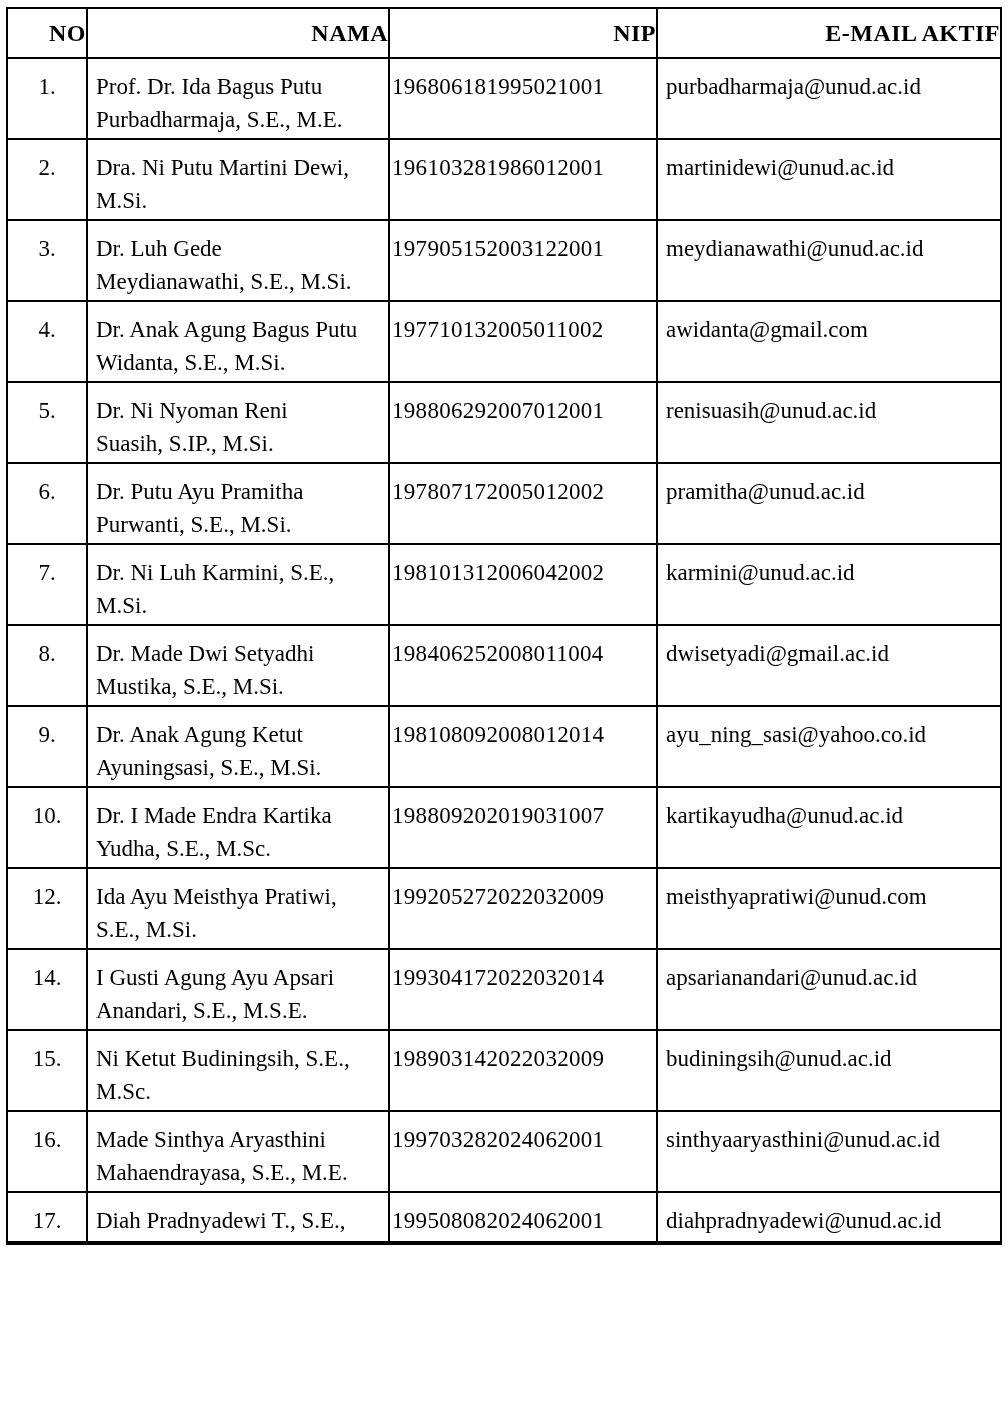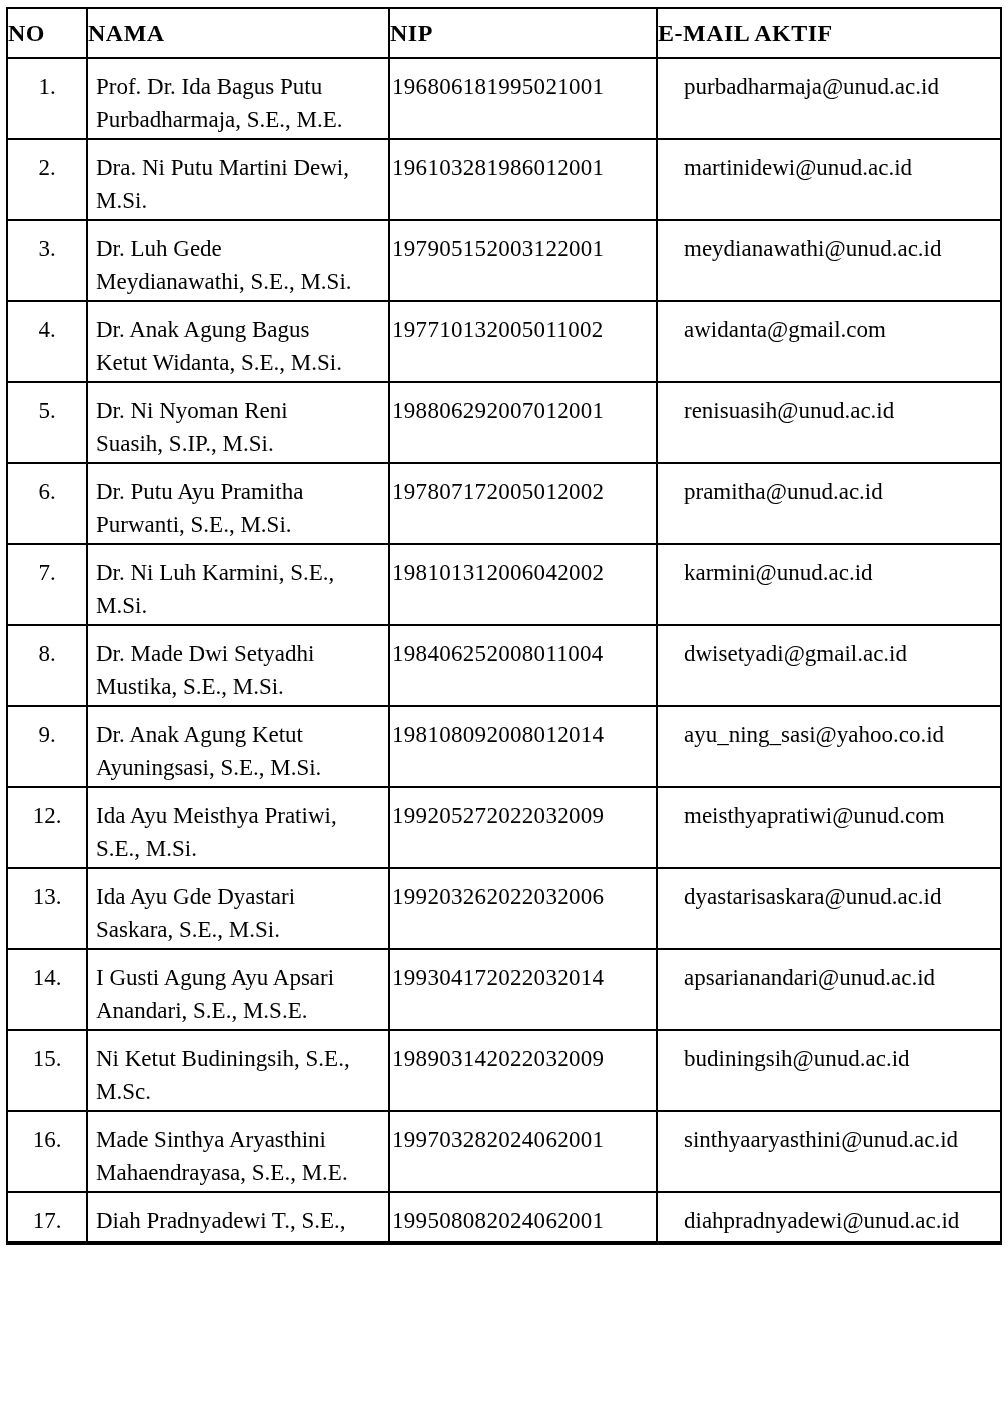--- a/index.html
+++ b/index.html
@@ -37,21 +37,21 @@
   col.c-nama  { width: 302px; }
   col.c-nip   { width: 268px; }
   col.c-email { width: 344px; }
 
   thead tr {
     height: 50px;
   }
   thead th {
     font-weight: bold;
     font-size: 24px;
-    text-align: left;
+    text-align: right;
     vertical-align: middle;
     padding: 0;
     letter-spacing: 0.5px;
   }
   tbody tr {
     height: 81px;
   }
   tbody tr:last-child {
     height: 51px;
   }
@@ -69,21 +69,21 @@
   td.cell-nama {
     padding-left: 8px;
     padding-right: 28px; 
   }
   td.cell-nip {
     padding-left: 2px;
     letter-spacing: 0.3px;
     white-space: nowrap;
   }
   td.cell-email {
-    padding-left: 26px;
+    padding-left: 8px;
     white-space: nowrap;
   }
 </style>
 </head>
 <body>
 
 <div class="page">
   <table class="roster">
     <colgroup>
       <col class="c-no">
@@ -113,21 +113,21 @@
     <td class="cell-email">martinidewi@unud.ac.id</td>
   </tr>
         <tr>
     <td class="cell-no">3.</td>
     <td class="cell-nama">Dr. Luh Gede Meydianawathi, S.E., M.Si.</td>
     <td class="cell-nip">197905152003122001</td>
     <td class="cell-email">meydianawathi@unud.ac.id</td>
   </tr>
         <tr>
     <td class="cell-no">4.</td>
-    <td class="cell-nama">Dr. Anak Agung Bagus Ketut Widanta, S.E., M.Si.</td>
+    <td class="cell-nama">Dr. Anak Agung Bagus Putu Widanta, S.E., M.Si.</td>
     <td class="cell-nip">197710132005011002</td>
     <td class="cell-email">awidanta@gmail.com</td>
   </tr>
         <tr>
     <td class="cell-no">5.</td>
     <td class="cell-nama">Dr. Ni Nyoman Reni Suasih, S.IP., M.Si.</td>
     <td class="cell-nip">198806292007012001</td>
     <td class="cell-email">renisuasih@unud.ac.id</td>
   </tr>
         <tr>
@@ -148,30 +148,30 @@
     <td class="cell-nip">198406252008011004</td>
     <td class="cell-email">dwisetyadi@gmail.ac.id</td>
   </tr>
         <tr>
     <td class="cell-no">9.</td>
     <td class="cell-nama">Dr. Anak Agung Ketut Ayuningsasi, S.E., M.Si.</td>
     <td class="cell-nip">198108092008012014</td>
     <td class="cell-email">ayu_ning_sasi@yahoo.co.id</td>
   </tr>
         <tr>
+    <td class="cell-no">10.</td>
+    <td class="cell-nama">Dr. I Made Endra Kartika Yudha, S.E., M.Sc.</td>
+    <td class="cell-nip">198809202019031007</td>
+    <td class="cell-email">kartikayudha@unud.ac.id</td>
+  </tr>
+        <tr>
     <td class="cell-no">12.</td>
     <td class="cell-nama">Ida Ayu Meisthya Pratiwi, S.E., M.Si.</td>
     <td class="cell-nip">199205272022032009</td>
     <td class="cell-email">meisthyapratiwi@unud.com</td>
-  </tr>
-        <tr>
-    <td class="cell-no">13.</td>
-    <td class="cell-nama">Ida Ayu Gde Dyastari Saskara, S.E., M.Si.</td>
-    <td class="cell-nip">199203262022032006</td>
-    <td class="cell-email">dyastarisaskara@unud.ac.id</td>
   </tr>
         <tr>
     <td class="cell-no">14.</td>
     <td class="cell-nama">I Gusti Agung Ayu Apsari Anandari, S.E., M.S.E.</td>
     <td class="cell-nip">199304172022032014</td>
     <td class="cell-email">apsarianandari@unud.ac.id</td>
   </tr>
         <tr>
     <td class="cell-no">15.</td>
     <td class="cell-nama">Ni Ketut Budiningsih, S.E., M.Sc.</td>

